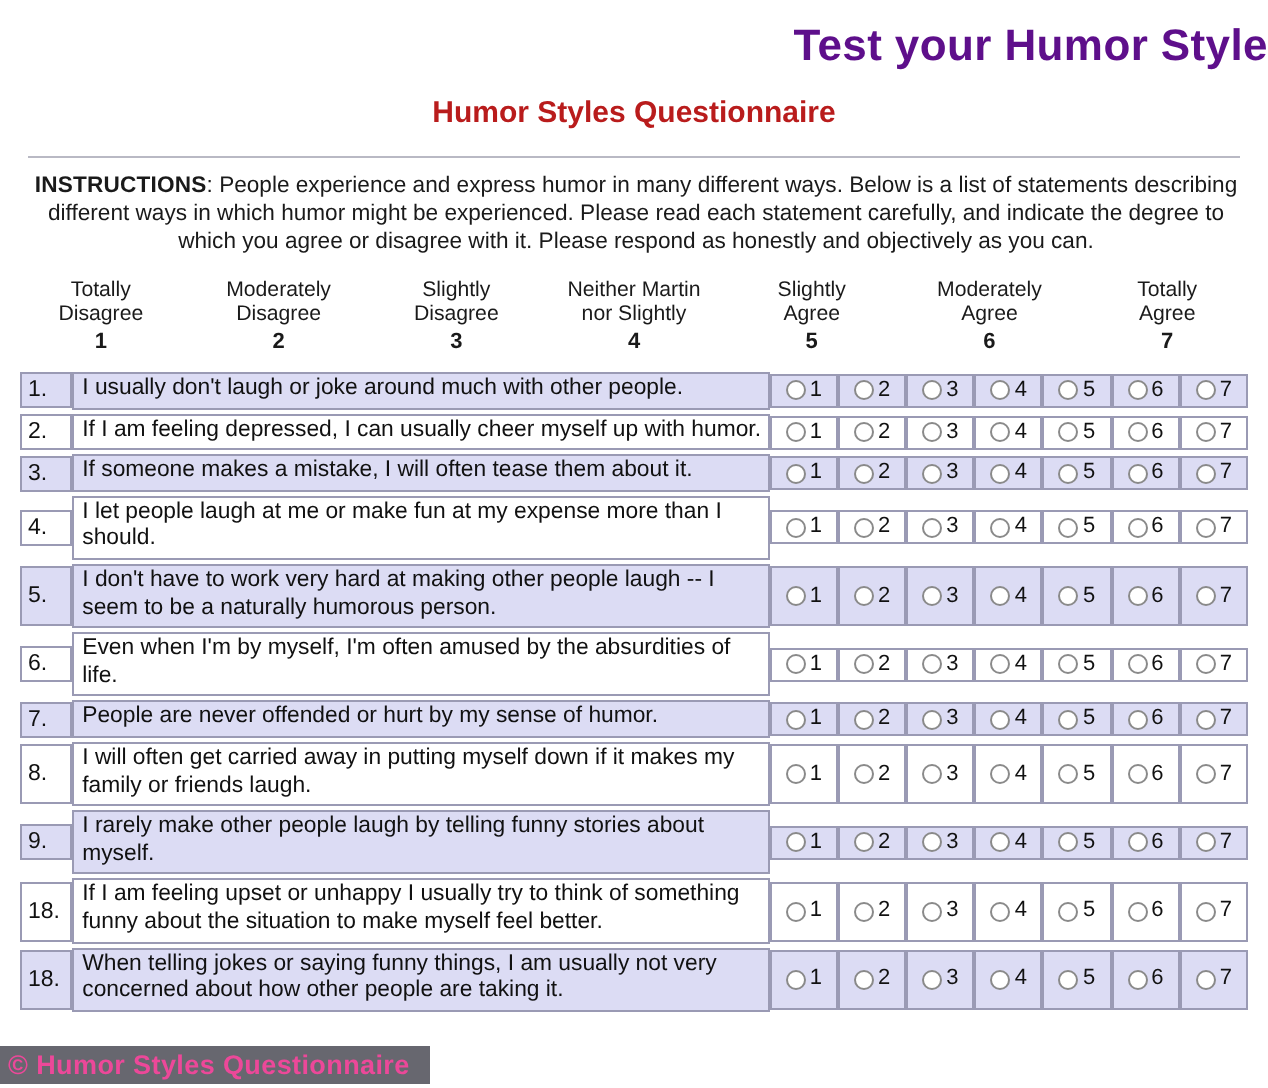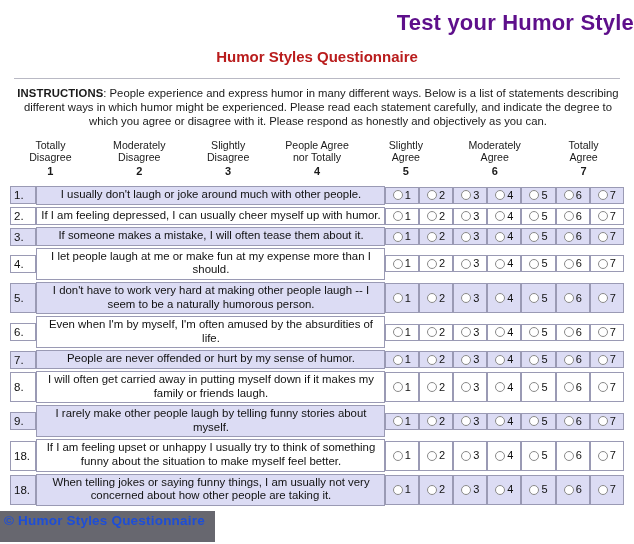--- a/index.html
+++ b/index.html
@@ -130,21 +130,21 @@
   }
 
   .text-cell {
     width: 347px;
   }
   .text-cell .cell-box {
     font-size: 11.4px;
     line-height: 13.6px;
     color: #111111;
     padding: 1px 3px 2px 4px;
-    text-align: center;
+    text-align: left;
   }
 
   .opt-cell {
     width: 34px;
   }
   .opt-cell .cell-box {
     text-align: center;
     font-size: 11px;
     color: #111111;
     padding: 2px 0 2px 0;
@@ -180,25 +180,25 @@
   
   .h1 .cell-box { min-height: 17px; }
   .h2 .cell-box { min-height: 30px; }
 
   
   .watermark {
     position: absolute;
     left: 0;
     bottom: 2px;
     background: rgba(74, 74, 84, 0.84);
-    color: #1d4ed8;
+    color: #ec4899;
     font-size: 13.5px;
     font-weight: bold;
     letter-spacing: 0.2px;
-    padding: 2px 10px 14px 4px;
+    padding: 2px 10px 2px 4px;
     line-height: 15px;
     white-space: nowrap;
   }
 </style>
 </head>
 <body>
 
 <div class="page">
 
   <h1 class="title-main">Test your Humor Style</h1>
@@ -220,22 +220,22 @@
       <span>Moderately</span><br>
       <span>Disagree</span>
       <span class="num">2</span>
     </div>
     <div class="scale-col">
       <span>Slightly</span><br>
       <span>Disagree</span>
       <span class="num">3</span>
     </div>
     <div class="scale-col">
-      <span>People Agree</span><br>
-      <span>nor Totally</span>
+      <span>Neither Martin</span><br>
+      <span>nor Slightly</span>
       <span class="num">4</span>
     </div>
     <div class="scale-col">
       <span>Slightly</span><br>
       <span>Agree</span>
       <span class="num">5</span>
     </div>
     <div class="scale-col">
       <span>Moderately</span><br>
       <span>Agree</span>

